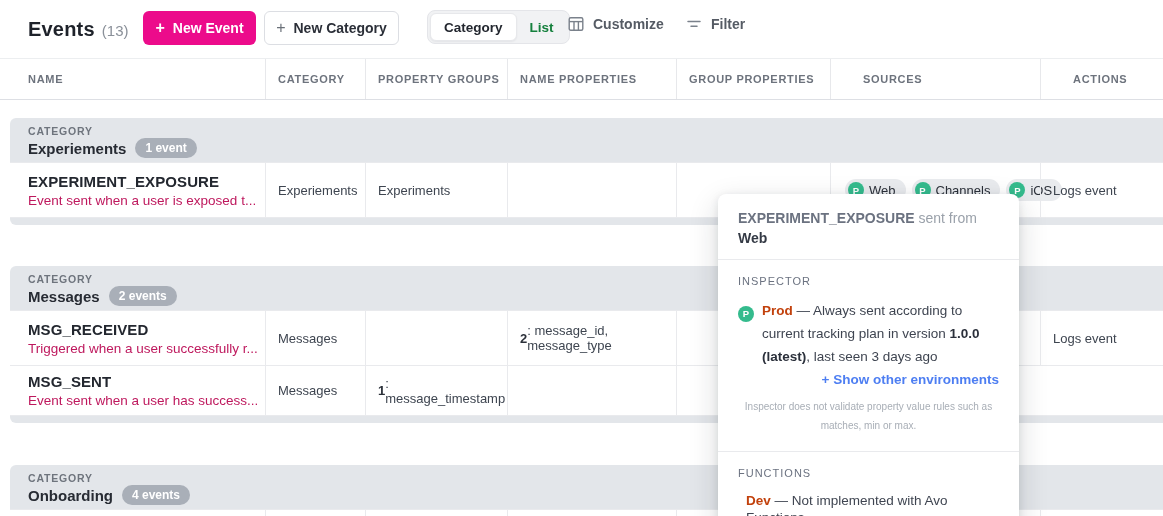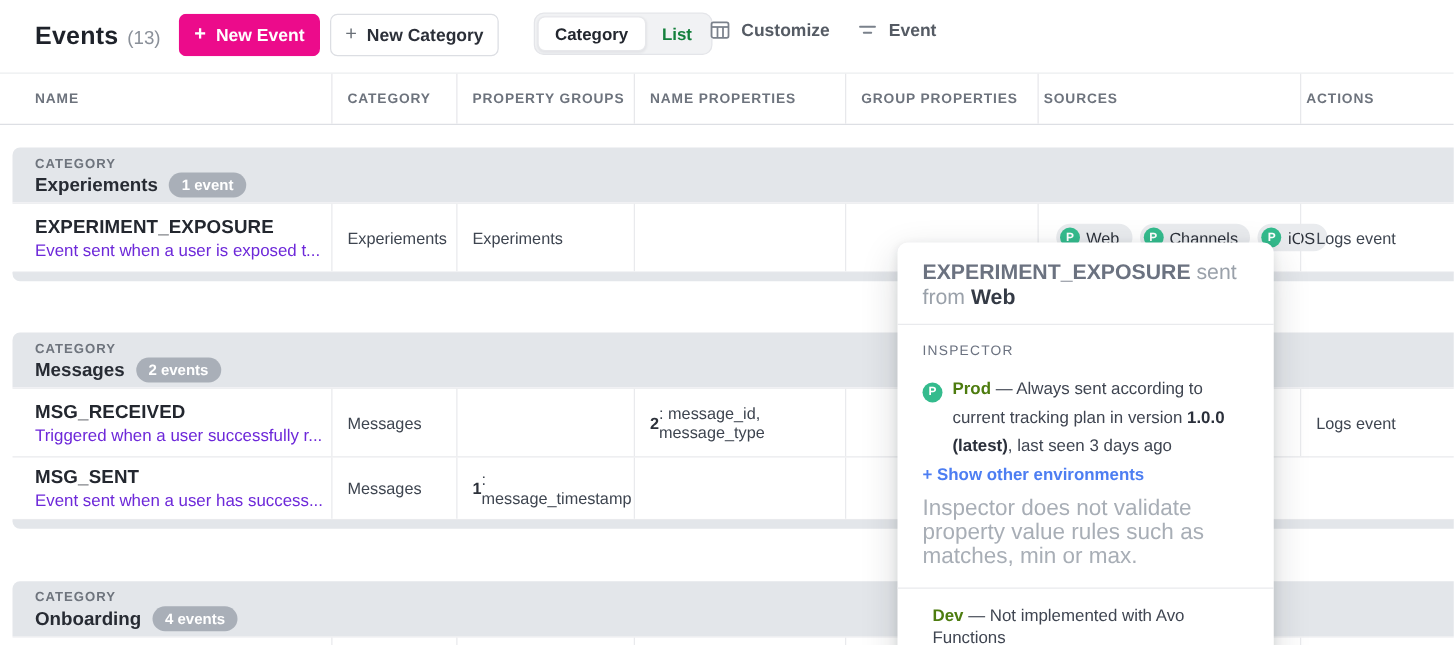--- a/index.html
+++ b/index.html
@@ -30,71 +30,71 @@
   .ghost svg { display:block; }
 
   
   .thead { position:absolute; top:58px; left:0; right:0; height:42px; display:grid;
     grid-template-columns:265px 100px 142px 169px 154px 210px 1fr;
     border-top:1px solid #eceef0; border-bottom:1px solid #dddfe4; background:#fff;text-align:center; }
   .th { display:flex; align-items:center; padding-left:12px; font-size:11px; font-weight:700; color:#6d737d;
     letter-spacing:.7px; }
   .th + .th { border-left:1px solid #e7e8eb; }
   .th.first { padding-left:28px; }
-  .th.src, .th.act { padding-left:4px; }
+  .th.src, .th.act { padding-left:32px; }
 
   
   .card { position:absolute; left:10px; right:-8px; border-radius:6px; background:#fff; }
   .card-head { height:44px; background:#e3e6ea; border-radius:6px 6px 0 0; padding:7px 0 0 18px; }
   .card-label { font-size:10.5px; font-weight:600; color:#6e747d; letter-spacing:.8px; }
   .card-title-line { display:flex; align-items:center; gap:9px; margin-top:1px; }
   .card-title { font-size:15px; font-weight:700; color:#272b33; }
   .count-pill { height:20px; display:inline-flex; align-items:center; padding:0 10px; border-radius:10px;
     background:#a9afb8; color:#fff; font-size:12px; font-weight:600; }
   .card-foot { height:8px; background:#e3e6ea; border-radius:0 0 6px 6px; border-top:1px solid #e9eaed; }
   .row { display:grid; grid-template-columns:255px 100px 142px 169px 154px 210px 1fr; background:#fff;
     border-top:1px solid #e9eaed; cursor:pointer; }
   .cell { display:flex; align-items:center; padding-left:12px; font-size:13px; color:#3e4550; min-width:0; }
   .cell + .cell { border-left:1px solid #e9eaed; }
   .cell.namecell { padding-left:18px; flex-direction:column; align-items:flex-start; justify-content:center; gap:3px; }
   .ev-name { font-size:15px; font-weight:600; color:#23272f; letter-spacing:.1px; }
-  .ev-desc { font-size:13.5px; color:#6d28d9; }
+  .ev-desc { font-size:13.5px; color:#be185d; }
   .cell.srccell { gap:6px; padding-left:14px; }
   .cell .b { font-weight:700; color:#2c313a; }
   .src-pill { display:inline-flex; align-items:center; gap:5px; height:22px; padding:0 10px 0 3px;
     background:#e9ebee; border-radius:11px; font-size:13px; font-weight:500; color:#2c313a; cursor:pointer; }
   .p-circle { width:16px; height:16px; border-radius:50%; background:#34bb8d; color:#fff; font-size:9.5px;
     font-weight:700; display:inline-flex; align-items:center; justify-content:center; flex:0 0 auto; }
 
   #card-1 { top:118px; }
   #card-2 { top:266px; }
   #card-3 { top:465px; }
   #card-1 .row { height:55px; }
   #card-2 .row-a { height:55px; }
   #card-2 .row-b { height:50px; }
   #card-3 .row { height:48px; }
 
   
   .popover { position:absolute; left:718px; top:194px; width:301px; min-height:400px; background:#fff;
     border-radius:8px; box-shadow:0 10px 30px rgba(22,28,40,.16), 0 2px 8px rgba(22,28,40,.10); z-index:10; }
   .pop-head { padding:12px 20px 11px; border-bottom:1px solid #e9eaed; }
   .pop-title { font-size:15px; font-weight:600; color:#20242c; line-height:20px; }
-  .pop-sub { font-size:17px; line-height:20px; margin-top:2px; }
+  .pop-sub { font-size:14px; line-height:20px; margin-top:2px; }
   .pop-sub .ev { color:#6b7280; font-weight:600; }
   .pop-sub .mid { color:#9aa1aa; }
   .pop-sub .src { color:#343a45; font-weight:700; }
   .pop-body { padding:0 20px; }
   .pop-section-h { margin-top:15px; font-size:11px; font-weight:400; color:#6b7280; letter-spacing:1px; }
   .env-row { display:flex; gap:8px; margin-top:12px; }
   .env-icon-col { padding-top:4px; }
   .env-text { font-size:13.5px; color:#3f4551; line-height:23px; }
-  .env-text .envname { font-weight:700; color:#4d7c0f; }
+  .env-text .envname { font-weight:700; color:#c2410c; }
   .env-text .ver { font-weight:700; color:#2b303b; }
-  .pop-link { margin-top:4px; font-size:13.5px; font-weight:600; color:#4d7ef2; cursor:pointer; }
-  .pop-note { margin-top:10px; font-size:18px; color:#a8aeb6; line-height:19px; }
+  .pop-link { margin-top:4px; font-size:13.5px; font-weight:600; color:#4d7ef2; cursor:pointer;text-align:right; }
+  .pop-note { margin-top:10px; font-size:10px; color:#a8aeb6; line-height:19px;text-align:center; }
   .pop-div { margin-top:16px; height:1px; background:#e9eaed; margin-left:-20px; margin-right:-20px; }
   .env-row.fn { margin-top:13px; }
   .env-row.fn .env-text { line-height:17px; }
 </style>
 </head>
 <body>
 
 <div class="app">
 
   <div class="toolbar">
@@ -125,21 +125,21 @@
       </span>
       <span>Customize</span>
     </button>
     <button class="ghost filter">
       <span>
         <svg width="16" height="16" viewBox="0 0 16 16" fill="none" stroke="#7a818b" stroke-width="1.5" stroke-linecap="round">
           <line x1="2" y1="5.4" x2="14" y2="5.4"></line>
           <line x1="5" y1="10.2" x2="11" y2="10.2"></line>
         </svg>
       </span>
-      <span>Event</span>
+      <span>Filter</span>
     </button>
   </div>
 
   <div class="thead">
     <div class="th first">NAME</div>
     <div class="th">CATEGORY</div>
     <div class="th">PROPERTY GROUPS</div>
     <div class="th">NAME PROPERTIES</div>
     <div class="th">GROUP PROPERTIES</div>
     <div class="th src">SOURCES</div>
@@ -253,20 +253,21 @@
         <span class="env-icon-col">
           <span class="p-circle">P</span>
         </span>
         <span class="env-text">
           <span class="envname">Prod</span><span> — Always sent according to current tracking plan in version </span><span class="ver">1.0.0 (latest)</span><span>, last seen 3 days ago</span>
         </span>
       </div>
       <div class="pop-link">+ Show other environments</div>
       <div class="pop-note">Inspector does not validate property value rules such as matches, min or max.</div>
       <div class="pop-div"></div>
+      <div class="pop-section-h">FUNCTIONS</div>
       <div class="env-row fn">
         <span class="env-icon-col">
           
         </span>
         <span class="env-text">
           <span class="envname">Dev</span><span> — Not implemented with Avo Functions</span>
         </span>
       </div>
     </div>
   </aside>

